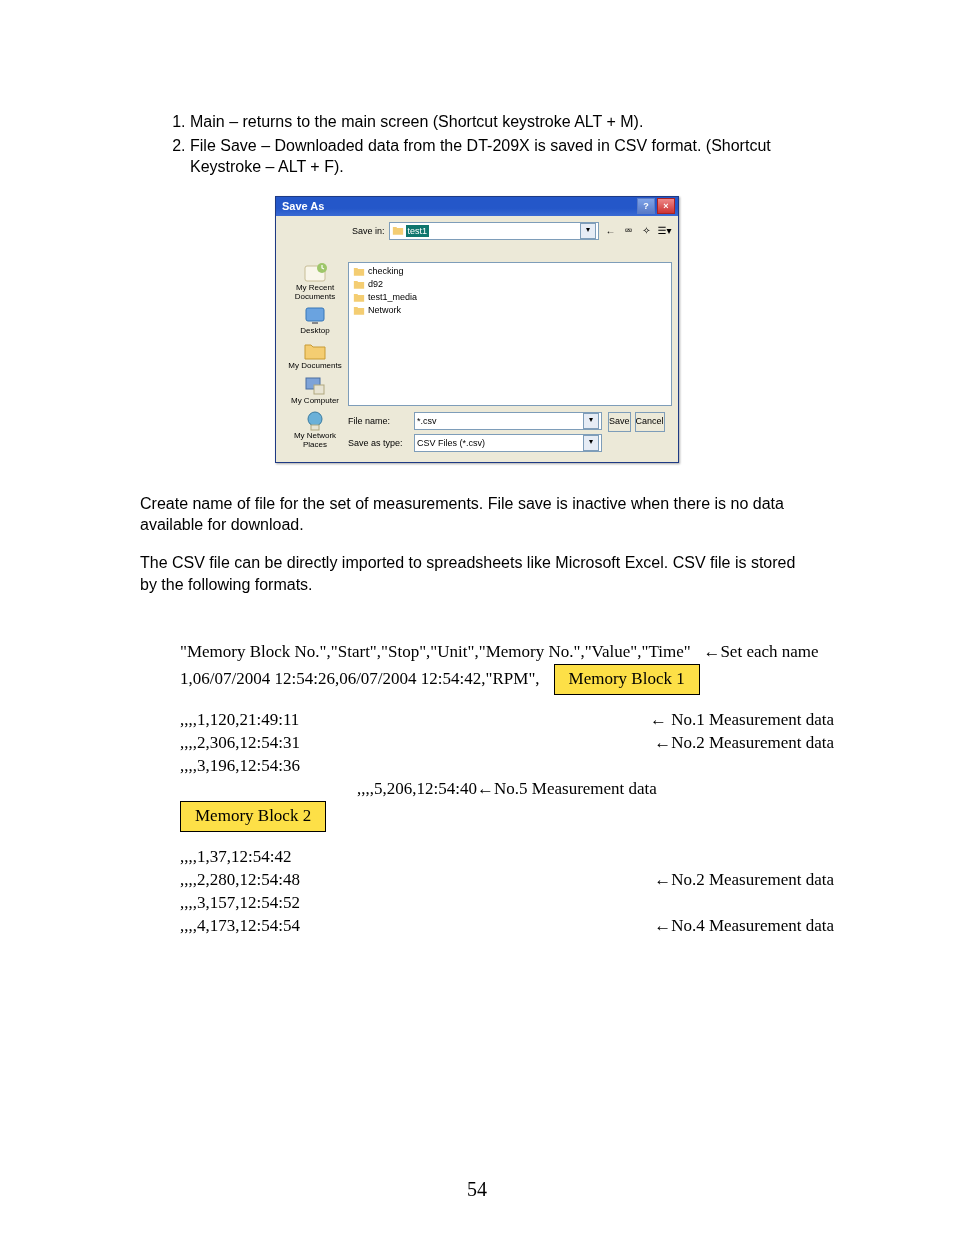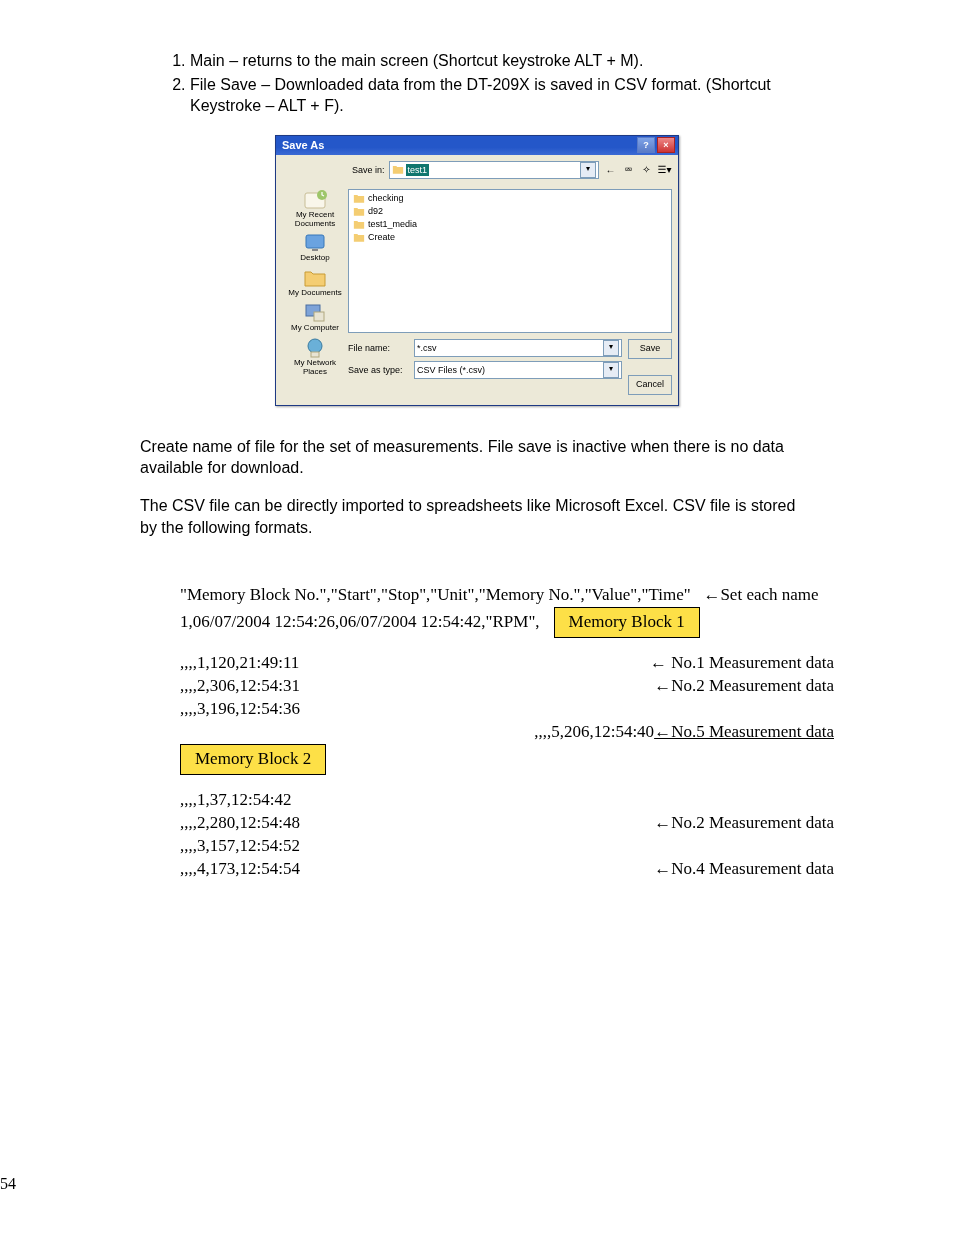--- a/index.html
+++ b/index.html
@@ -7,21 +7,21 @@
     background:#fff;
     font-family:Arial, Helvetica, sans-serif;
     color:#000;
     font-size:16px;
     line-height:1.35;
   }
   .page{
     width:954px;
     height:1235px;
     margin:0 auto;
-    padding:50px 0 0 0;
+    padding:111px 0 0 0;
     box-sizing:border-box;
     position:relative;
   }
   .body-text{
     padding:0 140px;
   }
   ol.numlist{
     margin:0 0 10px 0;
     padding-left:50px;
   }
@@ -78,21 +78,21 @@
     text-align:center;
     width:66px;
   }
   .place svg{width:26px;height:22px}
 
   .right-col{flex:1;display:flex;flex-direction:column}
   .toprow{
     display:flex;
     align-items:center;
     gap:4px;
-    margin-bottom:4px;
+    margin-bottom:16px;
   }
   .toprow label{font-size:9px}
   .combo{
     flex:1;
     display:flex;
     align-items:center;
     background:#fff;
     border:1px solid #7e9db9;
     height:16px;
     padding:0 2px;
@@ -116,21 +116,21 @@
     border:1px solid #7e9db9;
     min-height:138px;
     padding:2px 4px;
     font-size:9px;
   }
   .file-row{display:flex;align-items:center;gap:3px;height:13px}
   .file-row svg{width:12px;height:11px;fill:#f4cd72}
   .form-row{display:flex;align-items:center;gap:6px}
   .form-row label{width:60px;font-size:9px}
   .form-row .combo{flex:1}
-  .btn-col{display:flex;flex-direction:column;gap:16px;width:44px}
+  .btn-col{display:flex;flex-direction:row;gap:4px;width:64px}
   .xp-btn{
     border:1px solid #7e9db9;
     background:#ece9d8;
     height:18px;
     font-size:9px;
     text-align:center;
     line-height:16px;
   }
 
   
@@ -147,25 +147,25 @@
     padding:3px 14px;
     font-family:"Times New Roman", Times, serif;
   }
   .ann{
     font-family:"Times New Roman", Times, serif;
   }
   .vspace{height:14px}
 
   .page-num{
     position:absolute;
-    bottom:40px;
+    bottom:32px;
     width:100%;
-    text-align:left;
+    text-align:center;
     font-family:"Times New Roman", Times, serif;
-    font-size:16px;
+    font-size:20px;
   }
 </style>
 </head>
 <body>
 
 <div class="page">
 
   <div class="body-text">
     <ol class="numlist">
       <li>Main – returns to the main screen (Shortcut keystroke ALT + M).</li>
@@ -258,21 +258,21 @@
           <div class="file-row">
               <svg viewBox="0 0 14 12">
                 <path d="M1 2h4l1 1h7v8H1z"></path>
               </svg>
               <span>test1_media</span>
             </div>
           <div class="file-row">
               <svg viewBox="0 0 14 12">
                 <path d="M1 2h4l1 1h7v8H1z"></path>
               </svg>
-              <span>Create</span>
+              <span>Network</span>
             </div>
         </div>
 
         <div style="display:flex;gap:6px;margin-top:6px">
           <div style="flex:1">
             <div class="form-row">
               <label>File name:</label>
               <div class="combo">
                 <span>*.csv</span>
                 <div class="arrow">▾</div>
@@ -314,23 +314,23 @@
     <div class="vspace"></div>
     <div class="csv-row" style="display:flex;justify-content:space-between">
       <span>,,,,1,120,21:49:11</span>
       <span class="ann">← No.1 Measurement data</span>
     </div>
     <div class="csv-row" style="display:flex;justify-content:space-between">
       <span>,,,,2,306,12:54:31</span>
       <span class="ann">←No.2 Measurement data</span>
     </div>
     <div class="csv-row"><span>,,,,3,196,12:54:36</span></div>
-    <div class="csv-row" style="display:flex;justify-content:flex-end">
+    <div class="csv-row" style="display:flex;justify-content:center">
       <span>,,,,5,206,12:54:40</span>
-      <span class="ann" style="text-decoration:underline">←No.5 Measurement data</span>
+      <span class="ann" style="">←No.5 Measurement data</span>
     </div>
     <div class="csv-row" style="display:flex;align-items:center;gap:14px">
       <span class="memory-box">Memory Block 2</span>
     </div>
     <div class="vspace"></div>
     <div class="csv-row" style="display:flex;justify-content:space-between">
       <span>,,,,1,37,12:54:42</span>
     </div>
     <div class="csv-row" style="display:flex;justify-content:space-between">
       <span>,,,,2,280,12:54:48</span>

